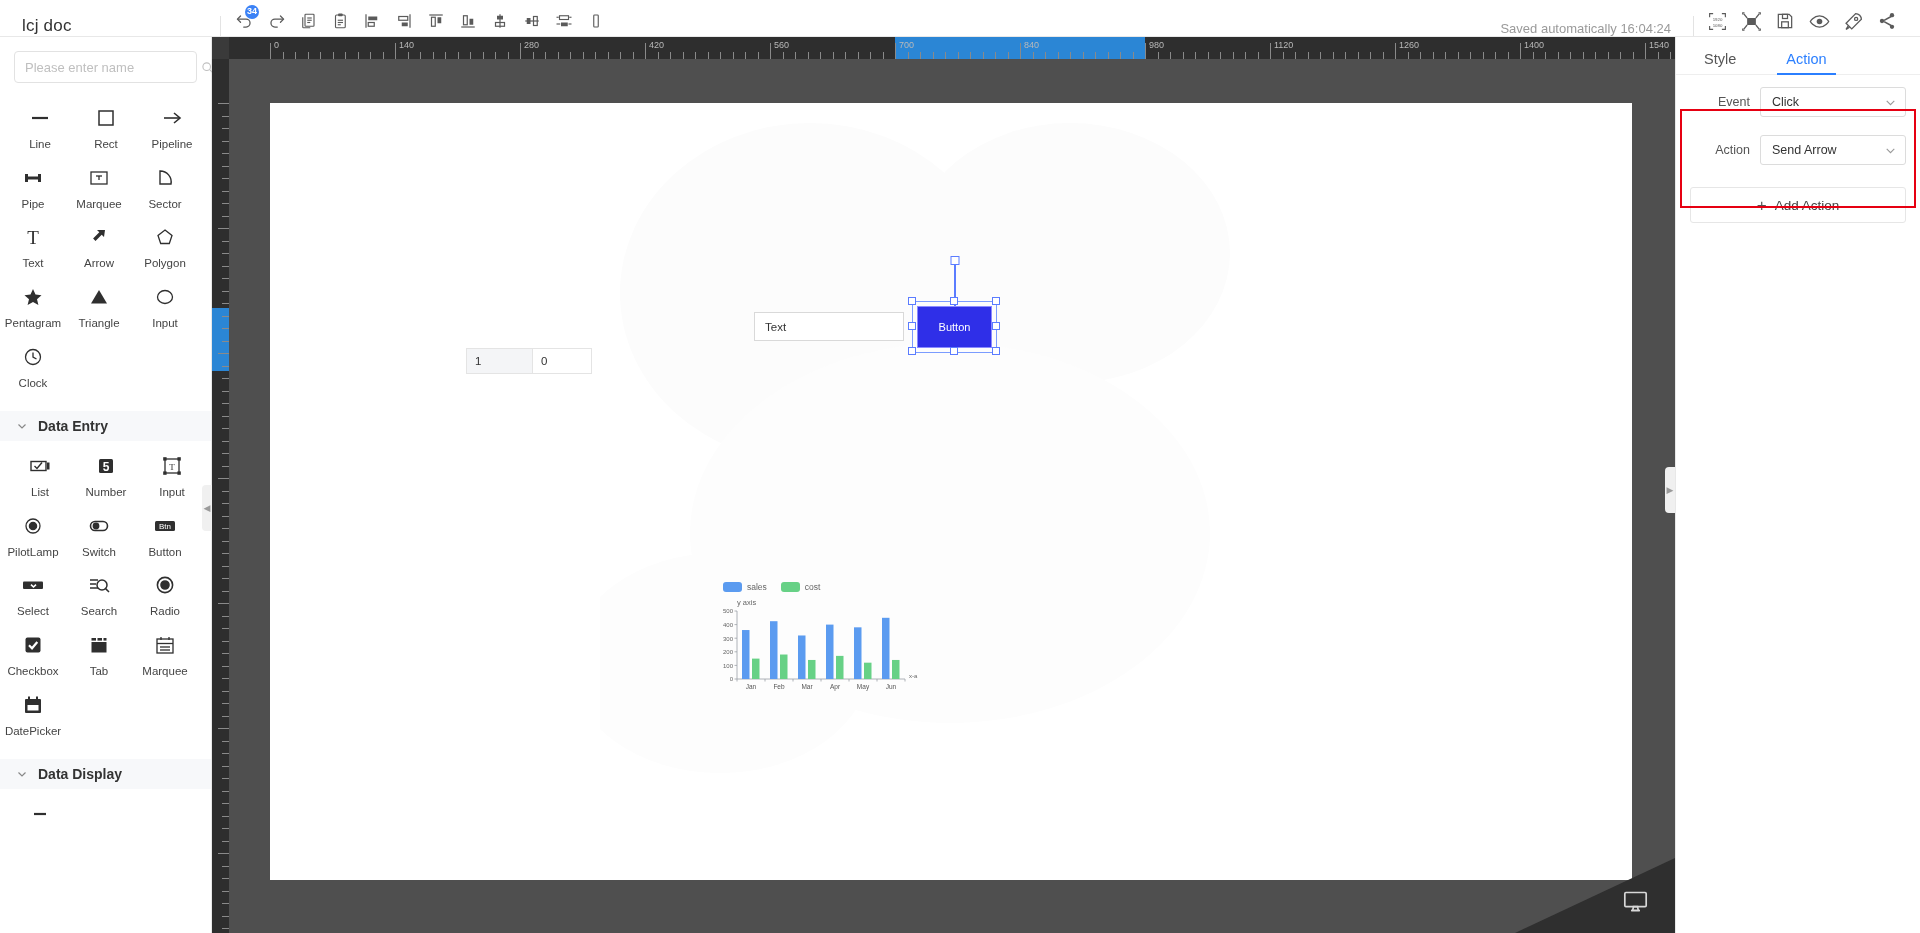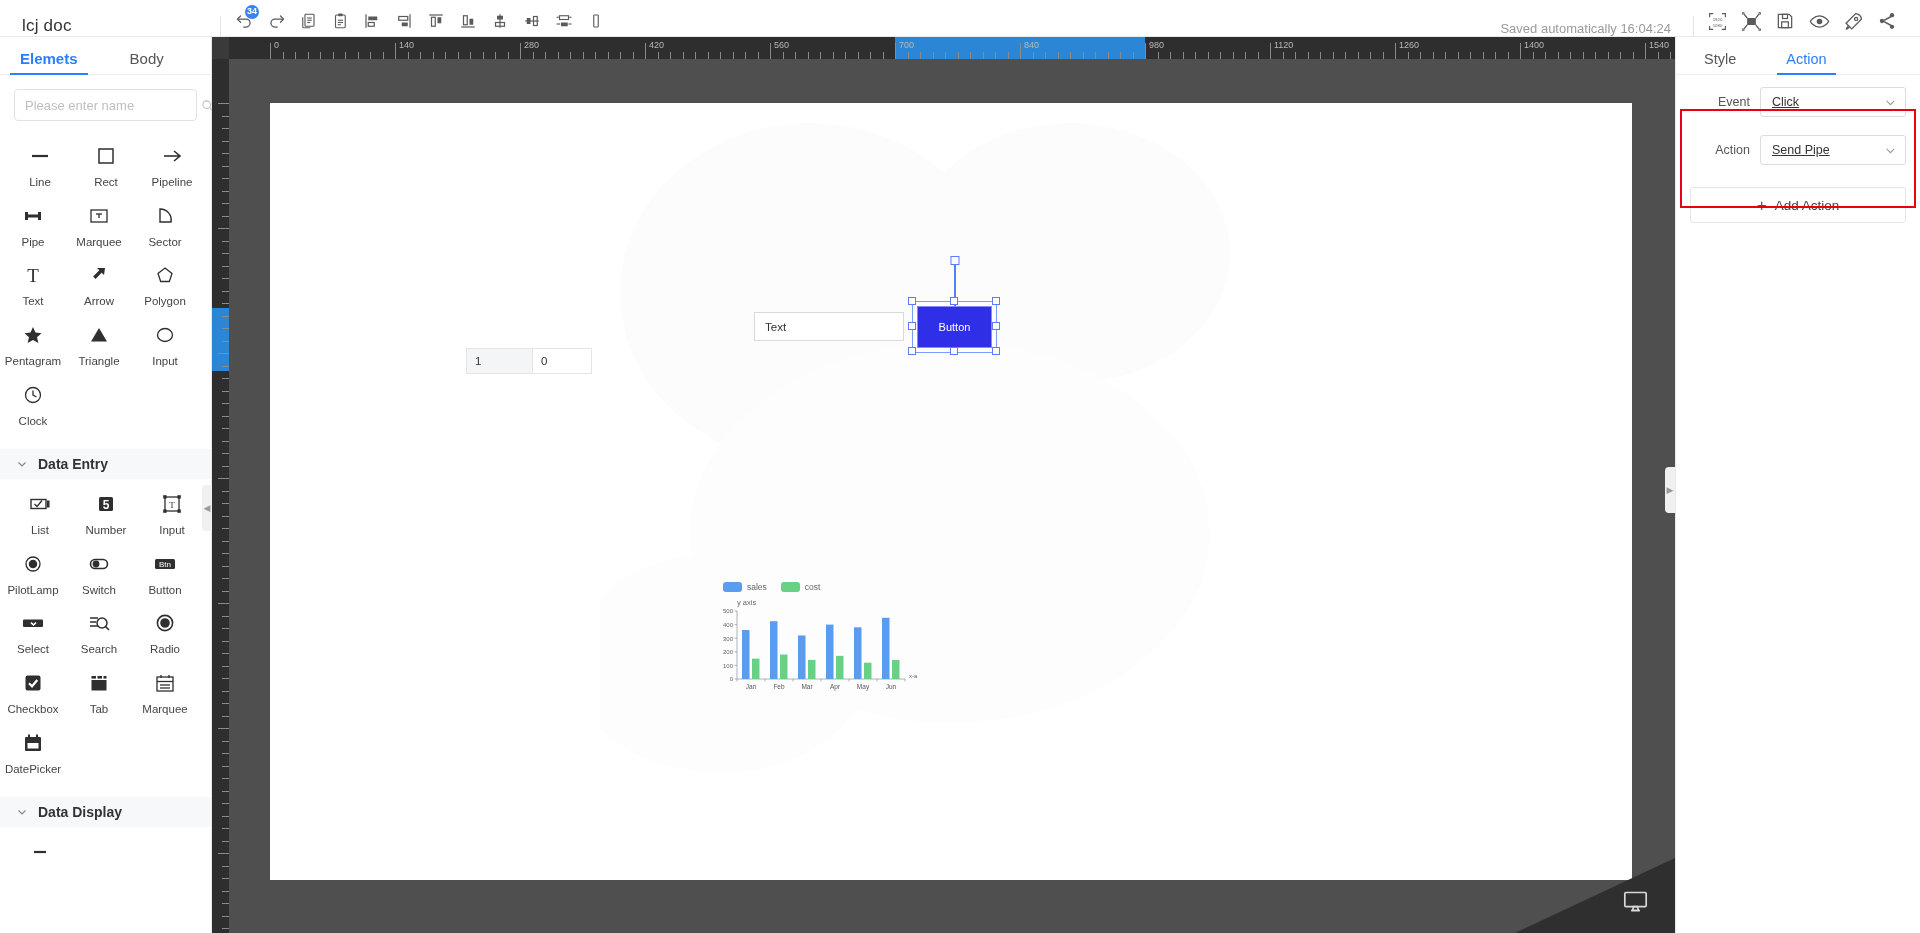--- a/index.html
+++ b/index.html
@@ -138,21 +138,21 @@
                           height: 2px; background: #2b7fff; }
   .act-head { display: flex; align-items: center; height: 34px; padding: 0 14px 0 10px;
               border-bottom: 1px solid #f0f0f0; }
   .act-head .chev { color: #666; display: flex; margin-right: 10px; cursor: pointer; }
   .act-title { font-size: 13.5px; font-weight: 700; color: #222; flex: 1; }
   .trash { color: #777; cursor: pointer; display: flex; }
   .frow { display: flex; align-items: center; height: 34px; margin: 10px 14px 0 6px; }
   .flab { width: 78px; text-align: right; font-size: 12.5px; color: #555; padding-right: 10px; }
   .fsel { flex: 1; height: 30px; border: 1px solid #dcdcdc; border-radius: 3px; display: flex;
           align-items: center; padding: 0 8px 0 11px; font-size: 12.5px; color: #333;
-          background: #fff; cursor: pointer; text-decoration: underline; }
+          background: #fff; cursor: pointer; }
   .fsel.focused { border-color: #4b8ff5; }
   .fsel .val { flex: 1; }
   .fsel .dd { color: #999; display: flex; }
   .redbox { position: absolute; left: 4px; right: 4px; border: 2.5px solid #e60012;
             pointer-events: none; }
   .add-action { margin: 20px 14px 0 14px; height: 36px; border: 1px solid #e6e6e6;
                 border-radius: 3px; display: flex; align-items: center; justify-content: center;
                 gap: 8px; font-size: 13.5px; color: #444; cursor: pointer; background: #fff; }
   .plus { font-size: 17px; color: #555; line-height: 1; }
 </style>
@@ -312,24 +312,20 @@
             <circle cx="18" cy="19" r="2.6"></circle>
           <path d="M7.5 10.8l9-5 .9 1.6-9 5zM7.5 13.2l9 5 .9-1.6-9-5z"></path>
         </svg>
       </div>
     </div>
   </div>
 
   <div class="body-row">
 
     <div class="sidebar">
-      <div class="side-tabs">
-        <div class="side-tab active">Elemets</div>
-        <div class="side-tab">Body</div>
-      </div>
 
       <div class="search-wrap">
         <div class="search-box">
           <input type="text" placeholder="Please enter name" style="">
           <span class="search-ico">
             <svg width="13" height="13" viewBox="0 0 24 24" fill="none" stroke="currentColor" stroke-width="2">
               <circle cx="10.5" cy="10.5" r="7"></circle>
                 <line x1="16" y1="16" x2="22" y2="22"></line>
             </svg>
           </span>
@@ -946,21 +942,21 @@
               <svg width="13" height="13" viewBox="0 0 24 24" fill="none" stroke="currentColor" stroke-width="2">
                   <polyline points="5,9 12,16 19,9"></polyline>
                 </svg>
             </span>
           </div>
         </div>
 
         <div class="frow" style="margin-top:14px">
           <div class="flab">Action</div>
           <div class="fsel">
-            <span class="val">Send Pipe</span>
+            <span class="val">Send Arrow</span>
             <span class="dd">
               <svg width="13" height="13" viewBox="0 0 24 24" fill="none" stroke="currentColor" stroke-width="2">
                   <polyline points="5,9 12,16 19,9"></polyline>
                 </svg>
             </span>
           </div>
         </div>
 
 
         <div class="redbox" style="top:34px;height:99px;"></div>

